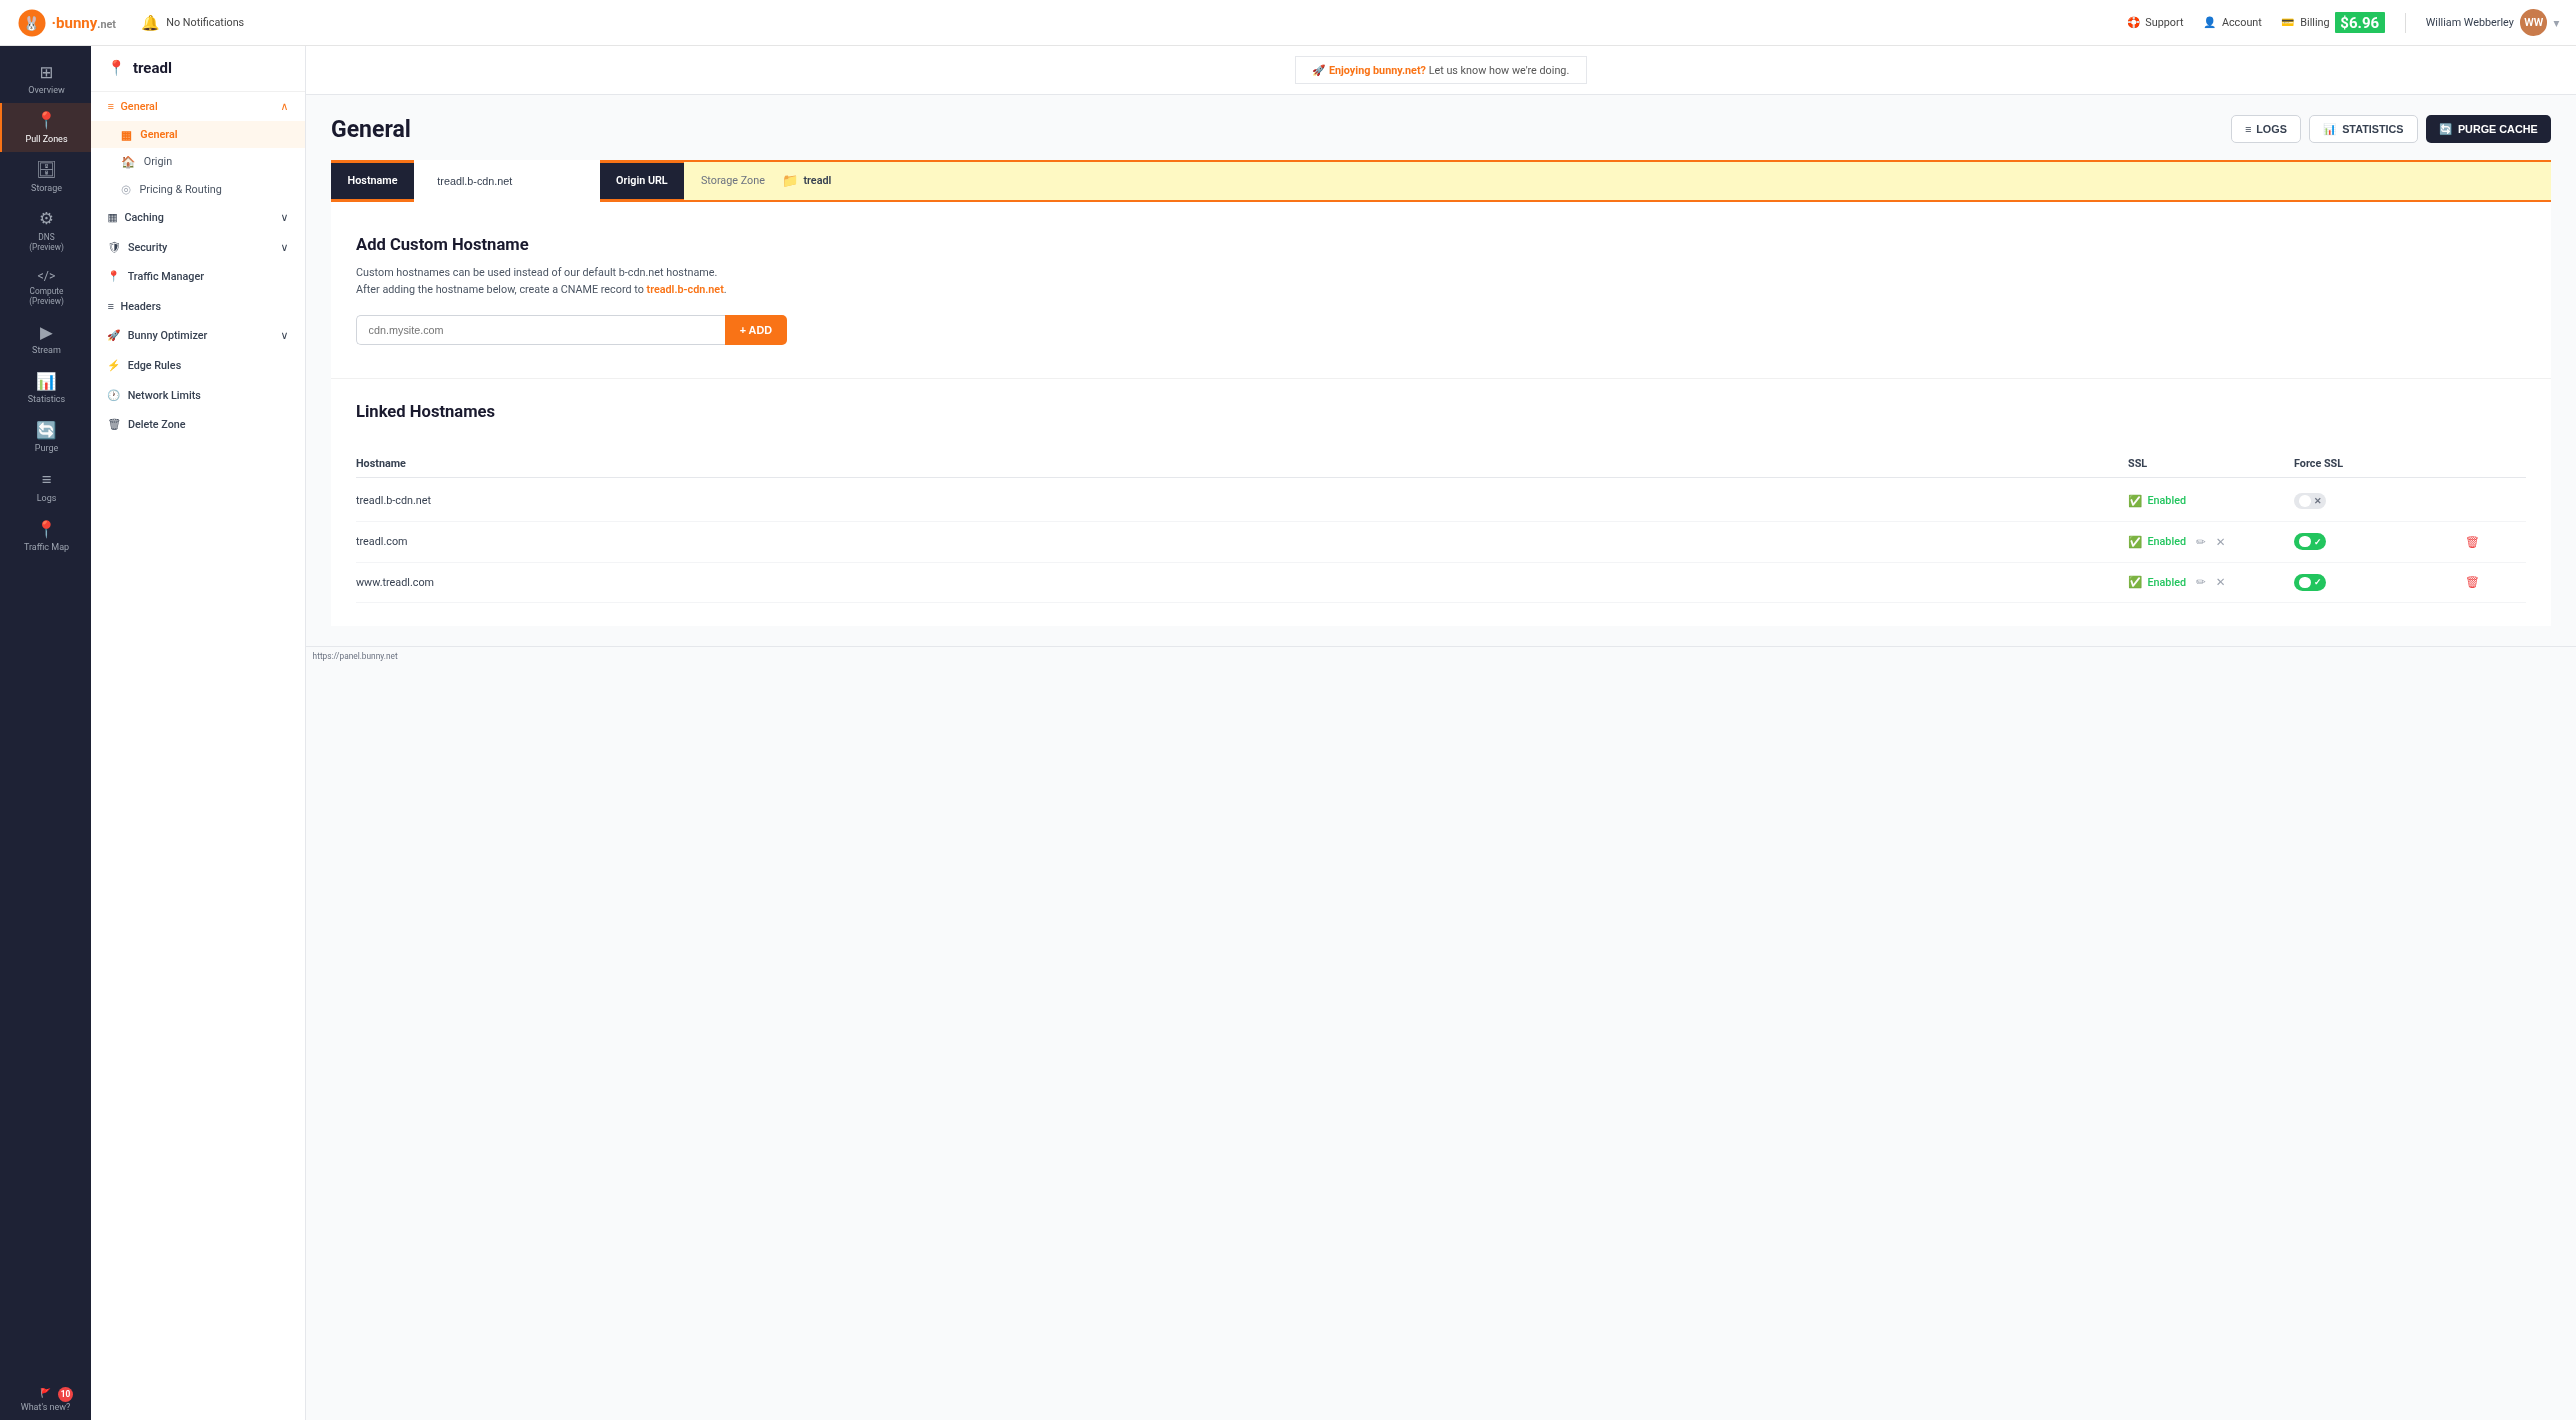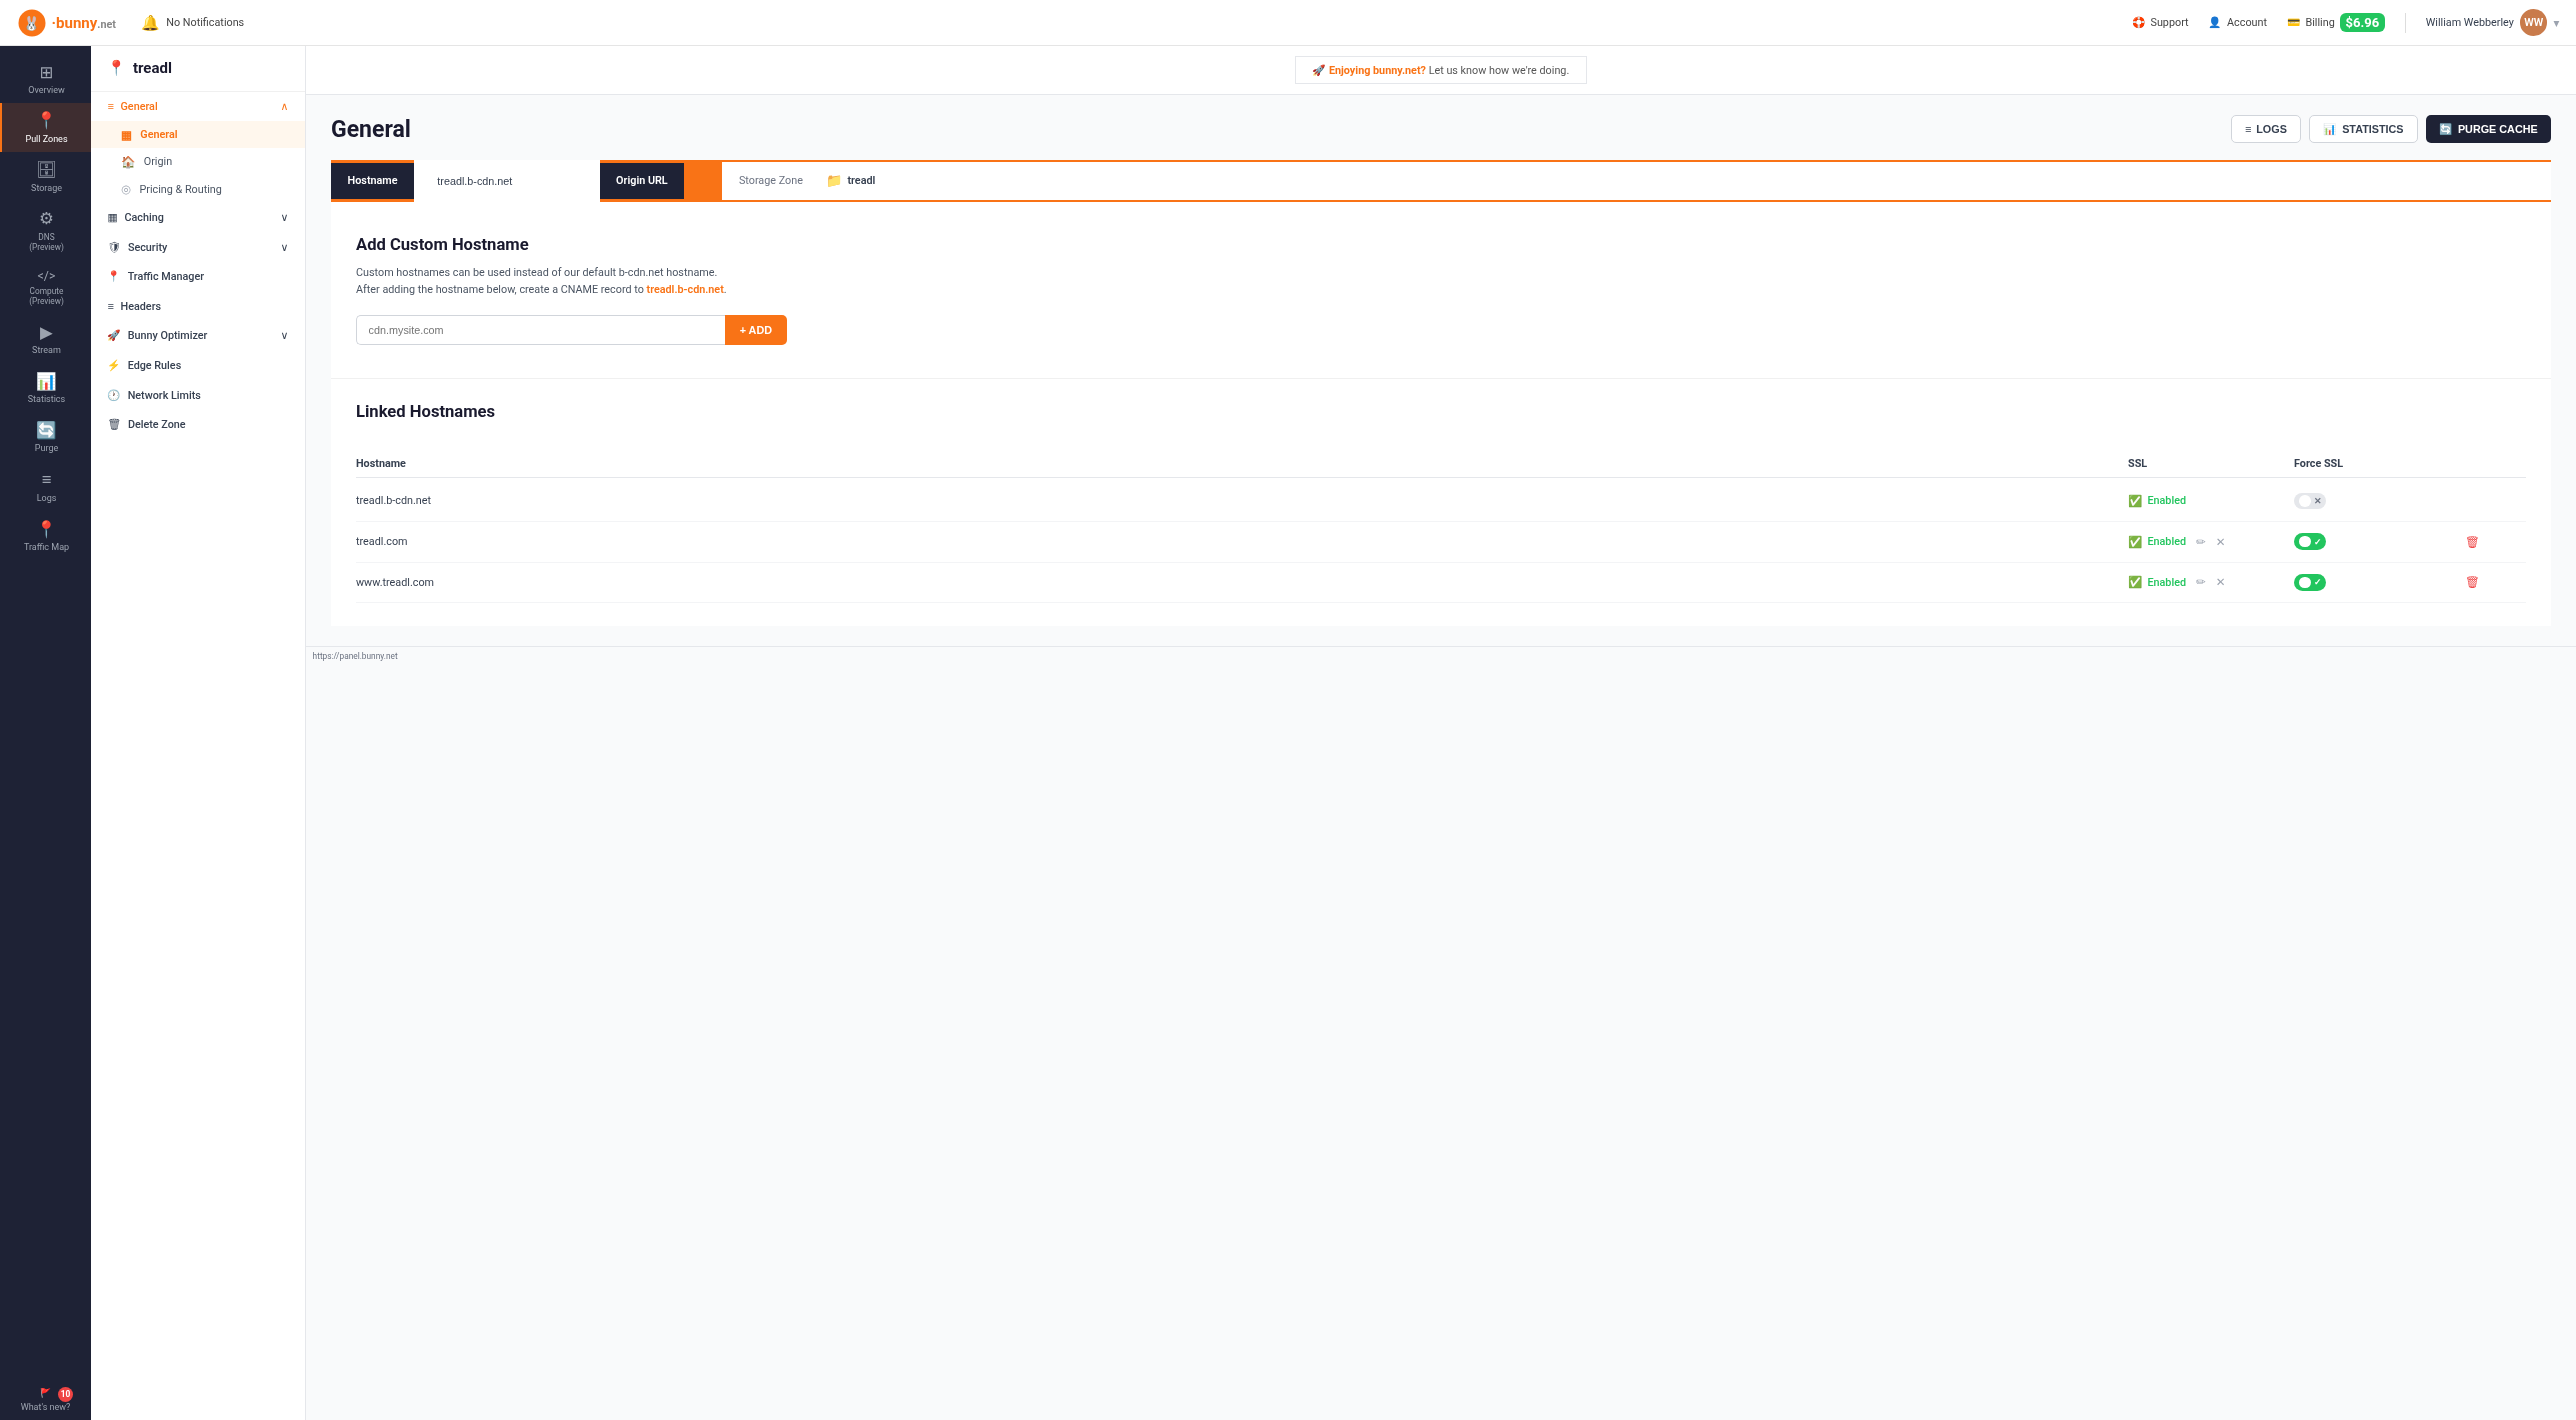--- a/index.html
+++ b/index.html
@@ -46,24 +46,24 @@
       gap: 5px;
       color: #444;
       font-size: 10.8px;
       cursor: pointer;
       text-decoration: none;
     }
     .nav-divider { width: 0.8px; height: 20px; background: #ddd; }
     .billing-badge {
       background: #22c55e;
       color: #fff;
-      font-size: 13px;
+      font-size: 15px;
       font-weight: 700;
       padding: 1.7px 5.8px;
-      border-radius: 6px;
+      border-radius: 1px;
     }
     .user-area {
       display: flex;
       align-items: center;
       gap: 6.6px;
       cursor: pointer;
       text-align: center;
     }
     .avatar {
       width: 26.5px;
@@ -316,25 +316,24 @@
       border: none;
       outline: none;
       padding: 3.3px 6.6px;
       font-size: 10.8px;
       color: #374151;
       min-width: 133px;
     }
     .tab-storage {
       display: flex;
       align-items: center;
-      gap: 23px;
+      gap: 17px;
       padding: 11.6px 16.6px;
-      background: #ffffff;
+      background: #fef9c3;
       flex: 1;
-      margin-left: 38px;
     }
     .storage-label { color: #6b7280; font-size: 10.8px; }
     .storage-value {
       display: flex;
       align-items: center;
       gap: 5px;
       font-size: 10.8px;
       color: #374151;
       font-weight: 600;
     }

